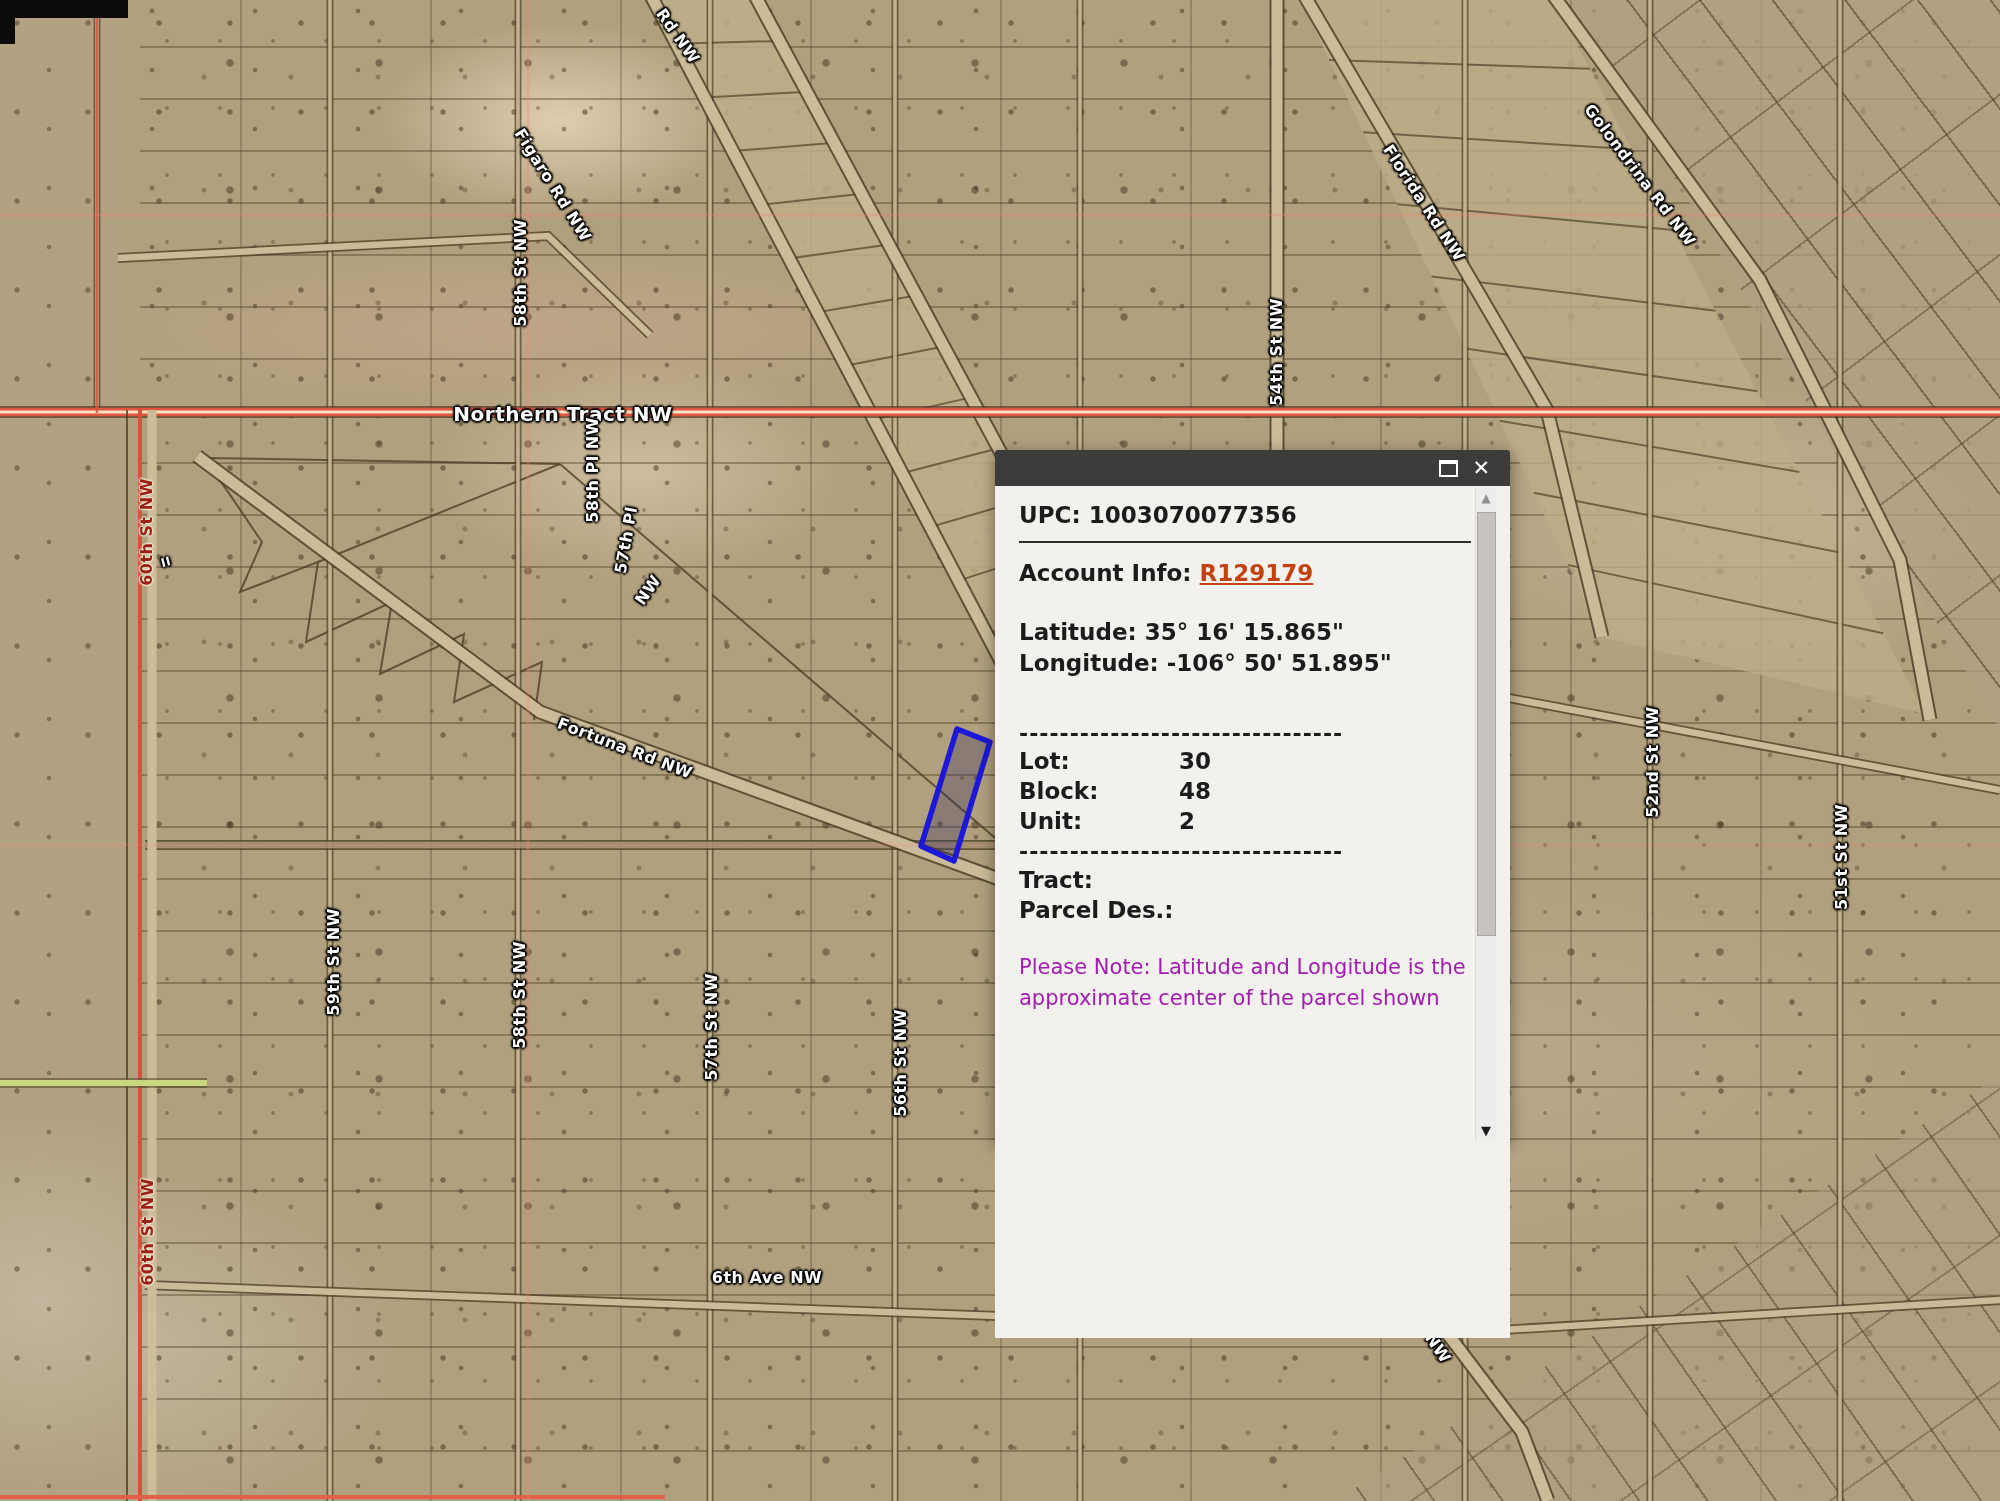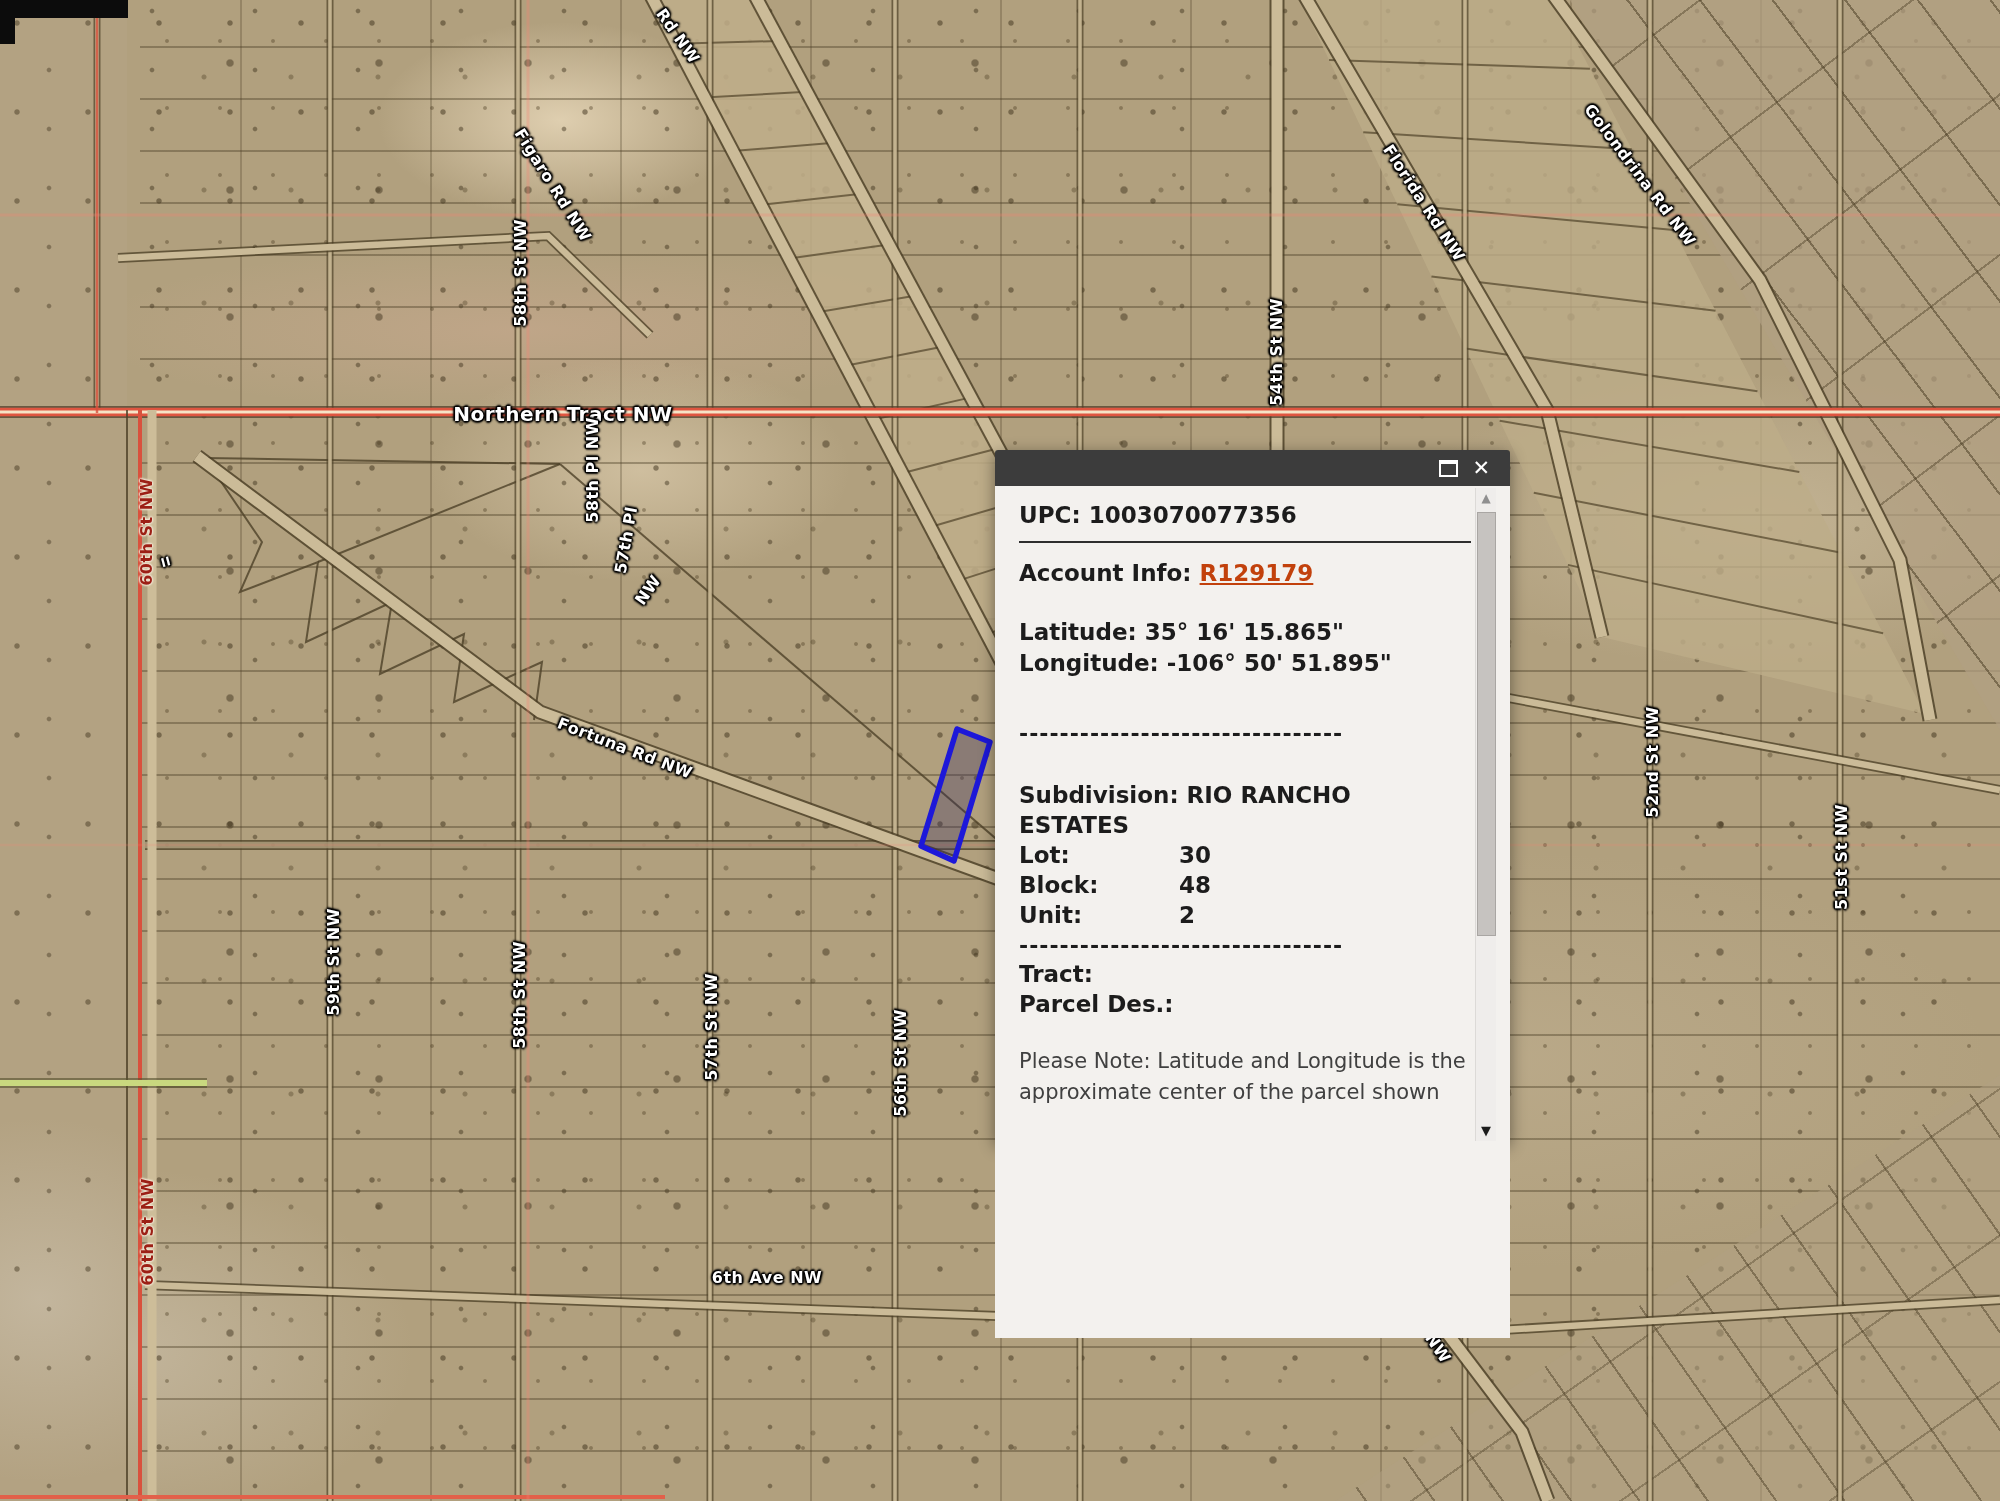--- a/index.html
+++ b/index.html
@@ -101,21 +101,21 @@
   .acct{margin-top:17px;font-size:23px;font-weight:bold;}
   .acct a{color:#c2410c;text-decoration:underline;cursor:pointer;}
   .latlong{margin-top:31px;font-size:23px;font-weight:bold;line-height:31px;}
   .sep{margin-top:42px;font-size:22px;font-weight:bold;letter-spacing:1px;white-space:nowrap;}
   .sep2{margin-top:3px;font-size:22px;font-weight:bold;letter-spacing:1px;white-space:nowrap;}
   .subdiv{margin-top:34px;font-size:23px;font-weight:bold;max-width:400px;line-height:30px;}
   .row{display:flex;font-size:23px;font-weight:bold;line-height:30px;}
   .row .lbl{width:160px;}
   .row .val{width:50px;text-align:left;}
   .tract{margin-top:1px;font-size:23px;font-weight:bold;line-height:30px;}
-  .note{margin-top:27px;font-size:21px;line-height:31px;color:#404040;max-width:462px;}
+  .note{margin-top:27px;font-size:21px;line-height:31px;color:#a21caf;max-width:462px;}
 
   .scrollbar{position:absolute;left:480px;top:2px;width:20px;height:653px;background:#efedeb;border-left:1px solid #dcdad7;}
   .sb-up{position:absolute;top:3px;left:0;width:20px;text-align:center;font-size:12px;color:#8f8f8f;cursor:pointer;}
   .sb-down{position:absolute;bottom:3px;left:0;width:20px;text-align:center;font-size:13px;color:#1c1c1c;cursor:pointer;}
   .sb-thumb{position:absolute;top:24px;left:1px;width:17px;height:422px;background:#c6c3c0;border:1px solid #a9a6a3;cursor:pointer;}
 </style>
 </head>
 <body>
 
 <div id="stage">
@@ -271,24 +271,20 @@
         <hr class="rule">
         <div class="acct">
           <span>Account Info:</span>
           <a>R129179</a>
         </div>
         <div class="latlong">
           <div>Latitude: 35° 16' 15.865"</div>
           <div>Longitude: -106° 50' 51.895"</div>
         </div>
         <div class="sep">--------------------------------</div>
-        <div class="subdiv">
-          <span>Subdivision:</span>
-          <span>RIO RANCHO ESTATES</span>
-        </div>
         <div class="row">
           <span class="lbl">Lot:</span>
           <span class="val">30</span>
         </div>
         <div class="row">
           <span class="lbl">Block:</span>
           <span class="val">48</span>
         </div>
         <div class="row">
           <span class="lbl">Unit:</span>

